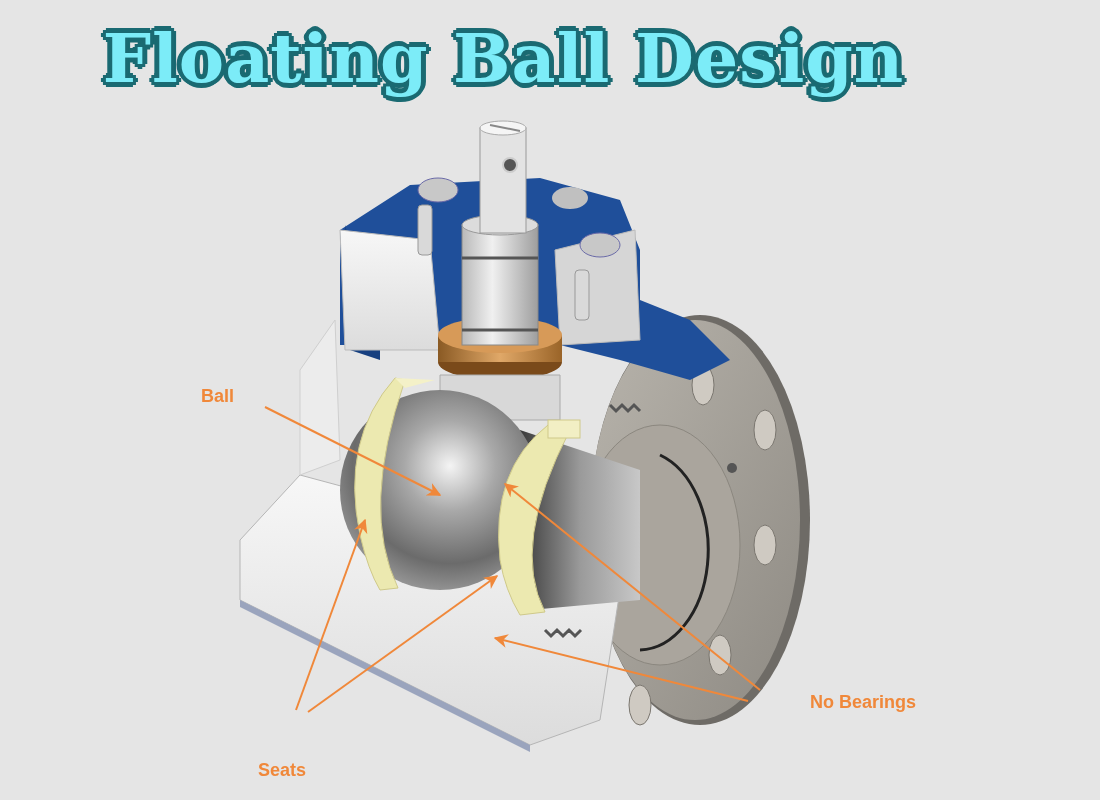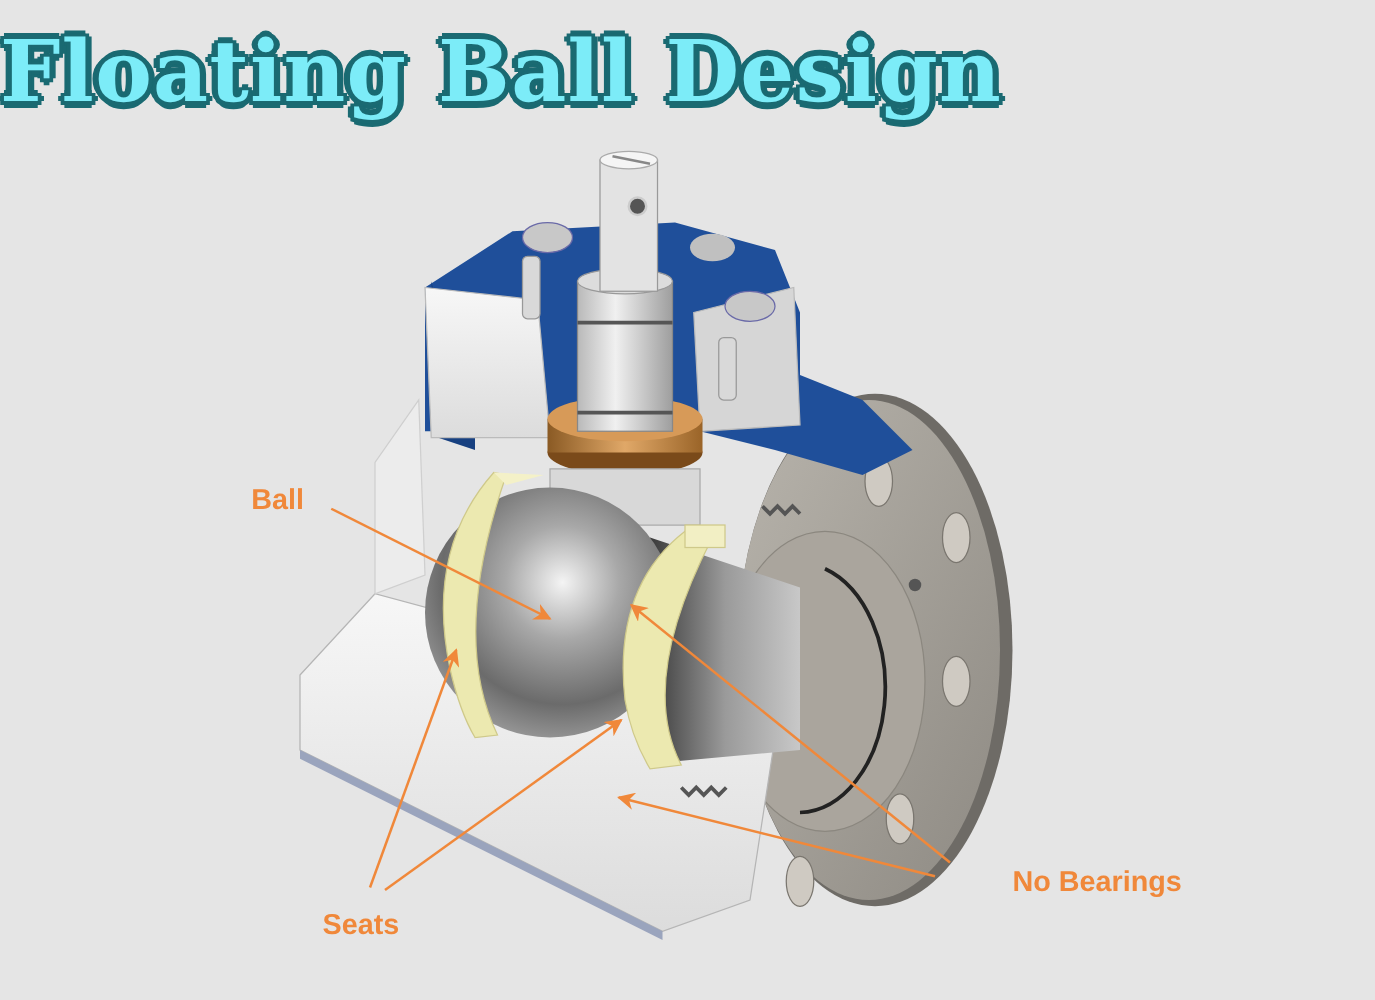--- a/index.html
+++ b/index.html
@@ -3,33 +3,33 @@
 <meta charset="utf-8">
 <style>
   html, body { margin:0; padding:0; }
   body {
     width:1100px; height:800px; overflow:hidden;
     background:#e5e5e5;
     font-family:"Liberation Sans", sans-serif;
     position:relative;
   }
   .title {
-    position:absolute; left:0; top:18px; width:1007px; 
+    position:absolute; left:0; top:18px; width:1007px; text-align:center;
     font-family:"DejaVu Serif", serif; font-weight:bold; font-size:68px;
     color:#7cecf8; letter-spacing:1px;
     -webkit-text-stroke:3px #1a6a72;
     paint-order:stroke fill;
     text-shadow:
       3px 0 0 #1a6a72, -3px 0 0 #1a6a72, 0 3px 0 #1a6a72, 0 -3px 0 #1a6a72,
       3px 3px 0 #1a6a72, -3px -3px 0 #1a6a72, 3px -3px 0 #1a6a72, -3px 3px 0 #1a6a72,
       5px 0 0 #1a6a72, -5px 0 0 #1a6a72, 0 5px 0 #1a6a72, 0 -5px 0 #1a6a72;
   }
   .diagram { position:absolute; left:0; top:0; width:1100px; height:800px; }
   .label {
-    position:absolute; color:#f0883a; font-weight:bold; font-size:23px;
+    position:absolute; color:#f0883a; font-weight:bold; font-size:18px;
     font-family:"Liberation Sans", sans-serif;
   }
 </style>
 </head>
 <body>
 
 <div class="title">Floating Ball Design</div>
 
 <svg class="diagram" viewBox="0 0 1100 800">
   <defs>
@@ -142,14 +142,14 @@
   <g>
     <line x1="265" y1="407" x2="440" y2="495" stroke="#f0883a" stroke-width="2" marker-end="url(#arrowHead)"></line>
     <line x1="296" y1="710" x2="365" y2="520" stroke="#f0883a" stroke-width="2" marker-end="url(#arrowHead)"></line>
     <line x1="308" y1="712" x2="497" y2="576" stroke="#f0883a" stroke-width="2" marker-end="url(#arrowHead)"></line>
     <line x1="760" y1="690" x2="505" y2="484" stroke="#f0883a" stroke-width="2" marker-end="url(#arrowHead)"></line>
     <line x1="748" y1="701" x2="495" y2="638" stroke="#f0883a" stroke-width="2" marker-end="url(#arrowHead)"></line>
   </g>
 </svg>
 
 <div class="label" style="left:201px; top:386px;">Ball</div>
-<div class="label" style="left:258px; top:726px;">Seats</div>
+<div class="label" style="left:258px; top:760px;">Seats</div>
 <div class="label" style="left:810px; top:692px;">No Bearings</div>
 
 </body></html>

